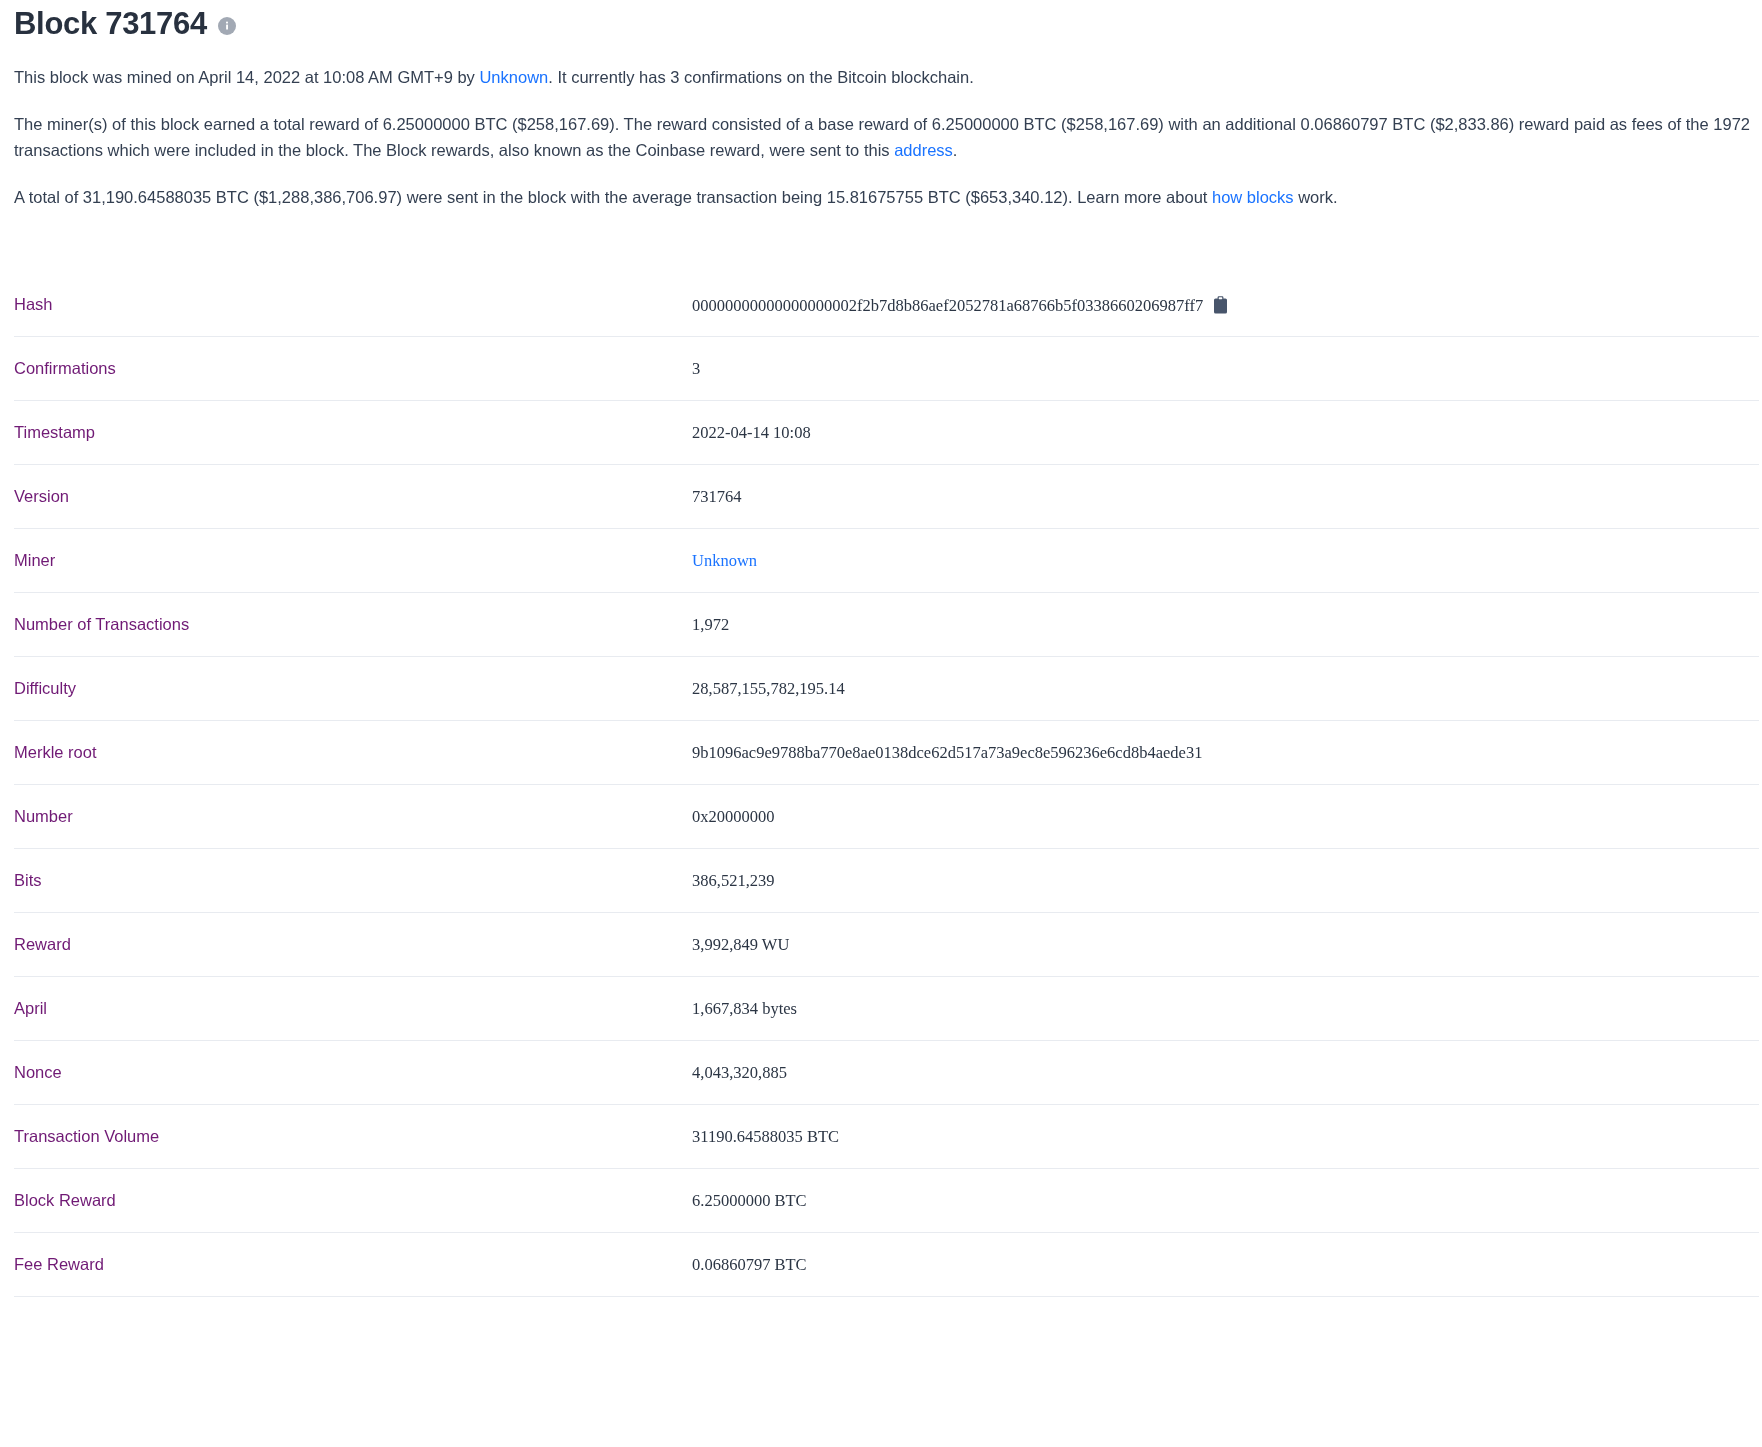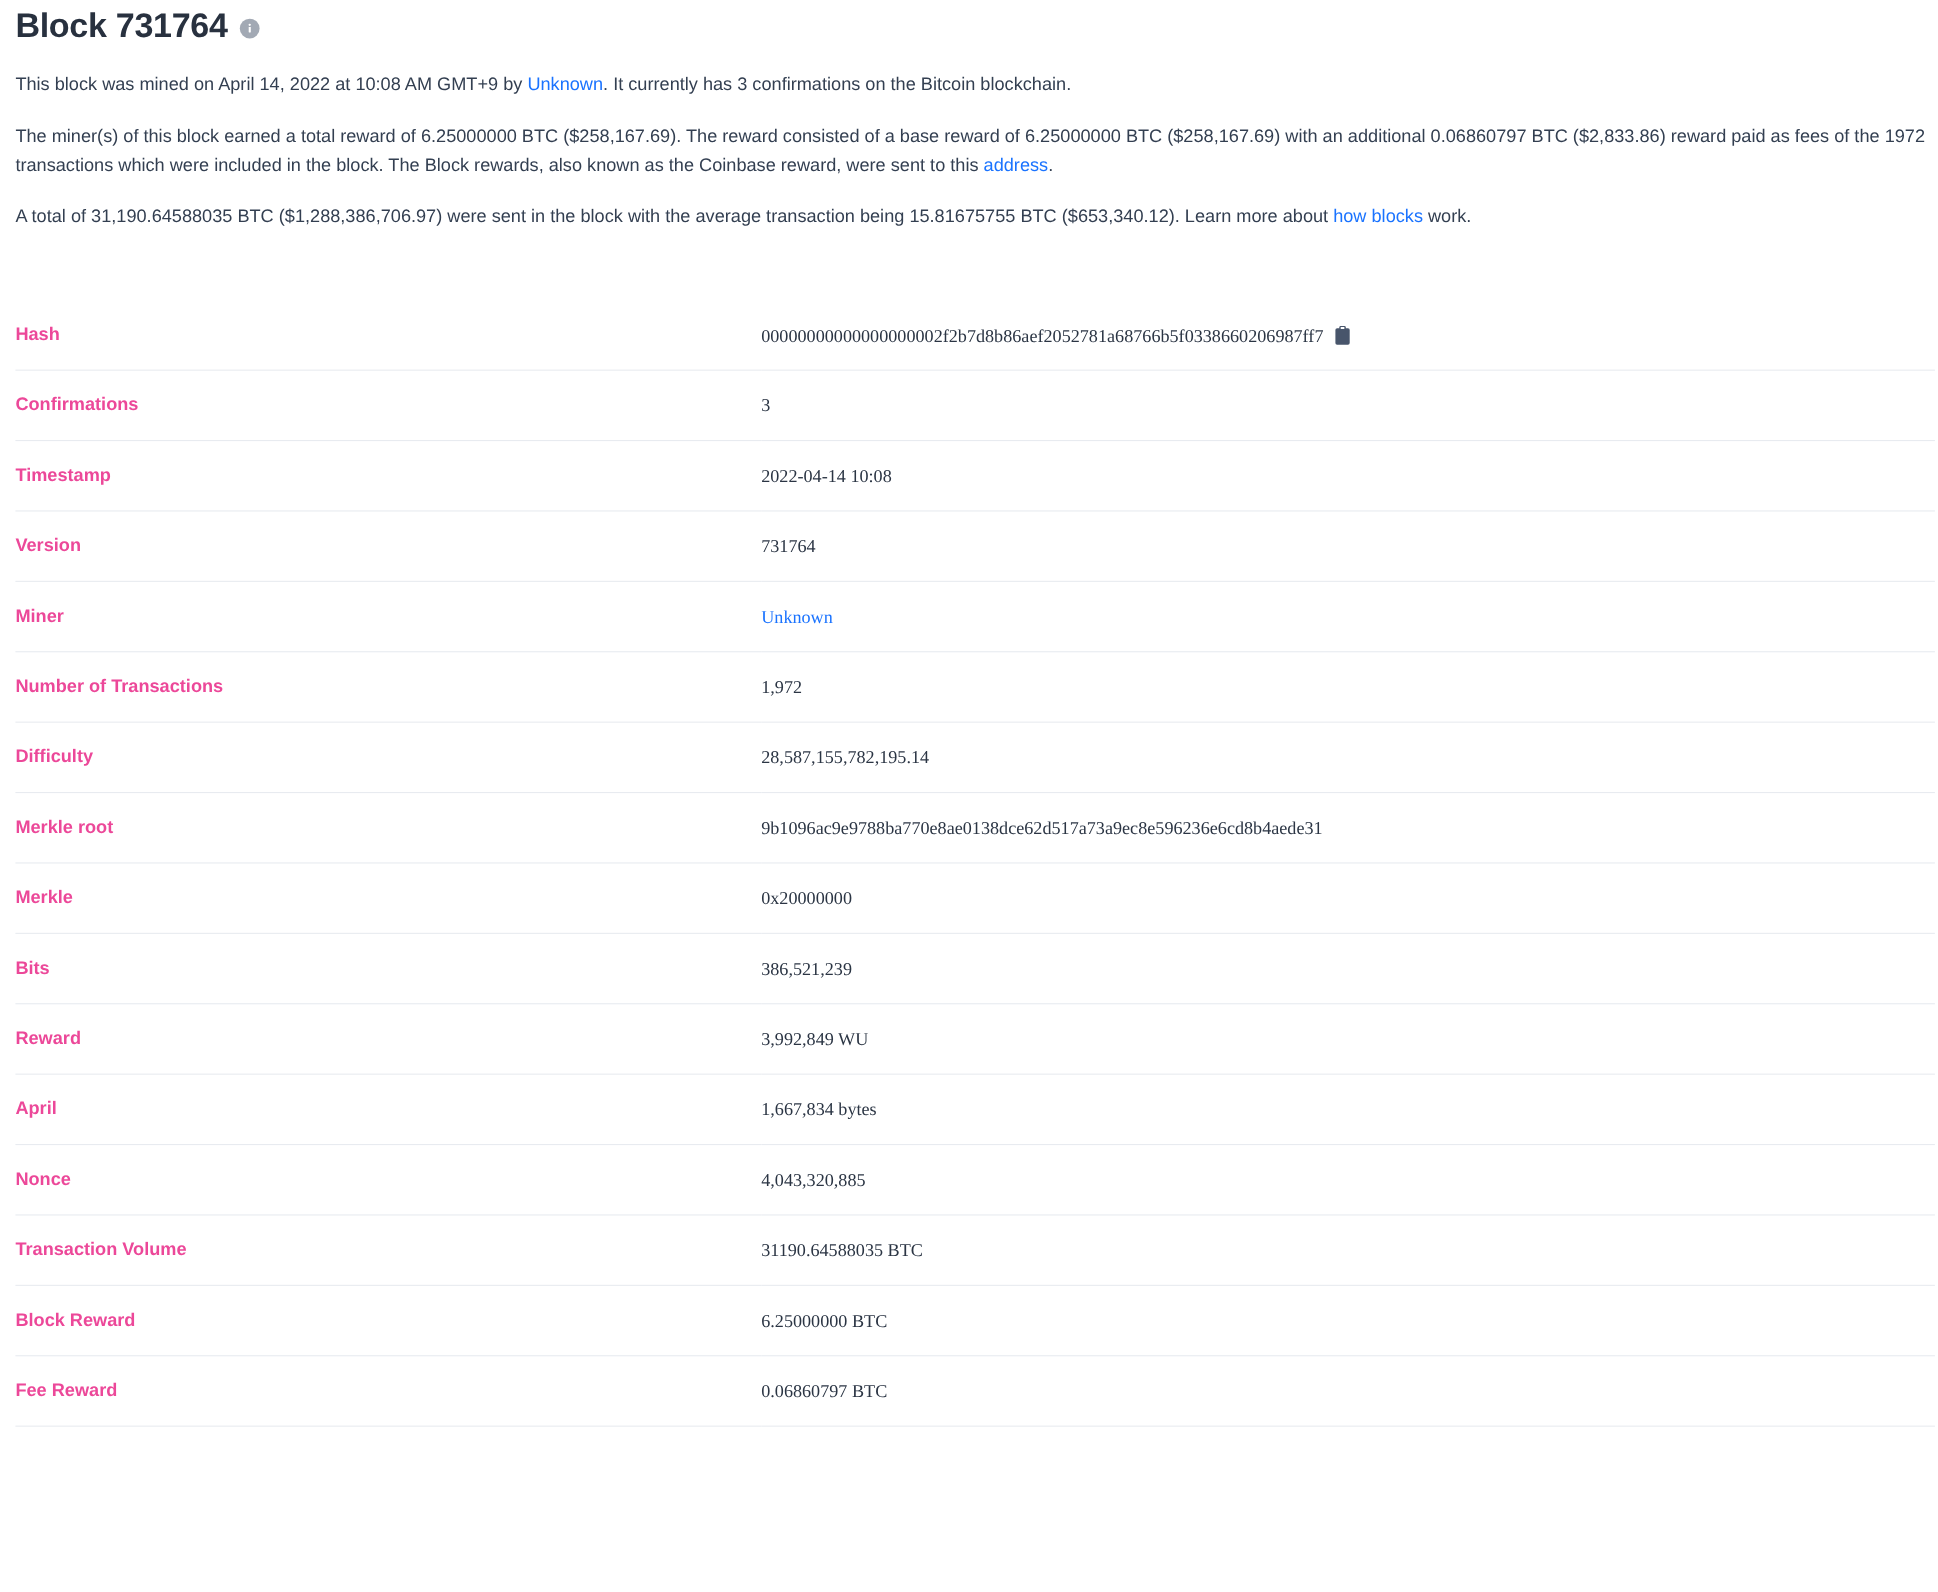--- a/index.html
+++ b/index.html
@@ -78,22 +78,22 @@
   .details tr { height: 64px; }
   .details td {
     border-bottom: 1px solid #e8ebf0;
     padding: 0;
     vertical-align: middle;
     font-size: 16.5px;
   }
   .details tr:first-child td { border-top: none; }
   .cell-label {
     width: 678px;
-    color: #ec4899;
-    font-weight: bold;
+    color: #701a75;
+    font-weight: normal;
     padding-left: 0;
   }
   .cell-value {
     color: #2b3544;
     white-space: nowrap;
     overflow: hidden;
     font-family: Liberation Serif, serif;
   }
   .value-link {
     color: #1a73ff;
@@ -163,21 +163,21 @@
         </tr>
         <tr>
           <td class="cell-label">Difficulty</td>
           <td class="cell-value"><span>28,587,155,782,195.14</span></td>
         </tr>
         <tr>
           <td class="cell-label">Merkle root</td>
           <td class="cell-value"><span>9b1096ac9e9788ba770e8ae0138dce62d517a73a9ec8e596236e6cd8b4aede31</span></td>
         </tr>
         <tr>
-          <td class="cell-label">Merkle</td>
+          <td class="cell-label">Number</td>
           <td class="cell-value"><span>0x20000000</span></td>
         </tr>
         <tr>
           <td class="cell-label">Bits</td>
           <td class="cell-value"><span>386,521,239</span></td>
         </tr>
         <tr>
           <td class="cell-label">Reward</td>
           <td class="cell-value"><span>3,992,849 WU</span></td>
         </tr>

